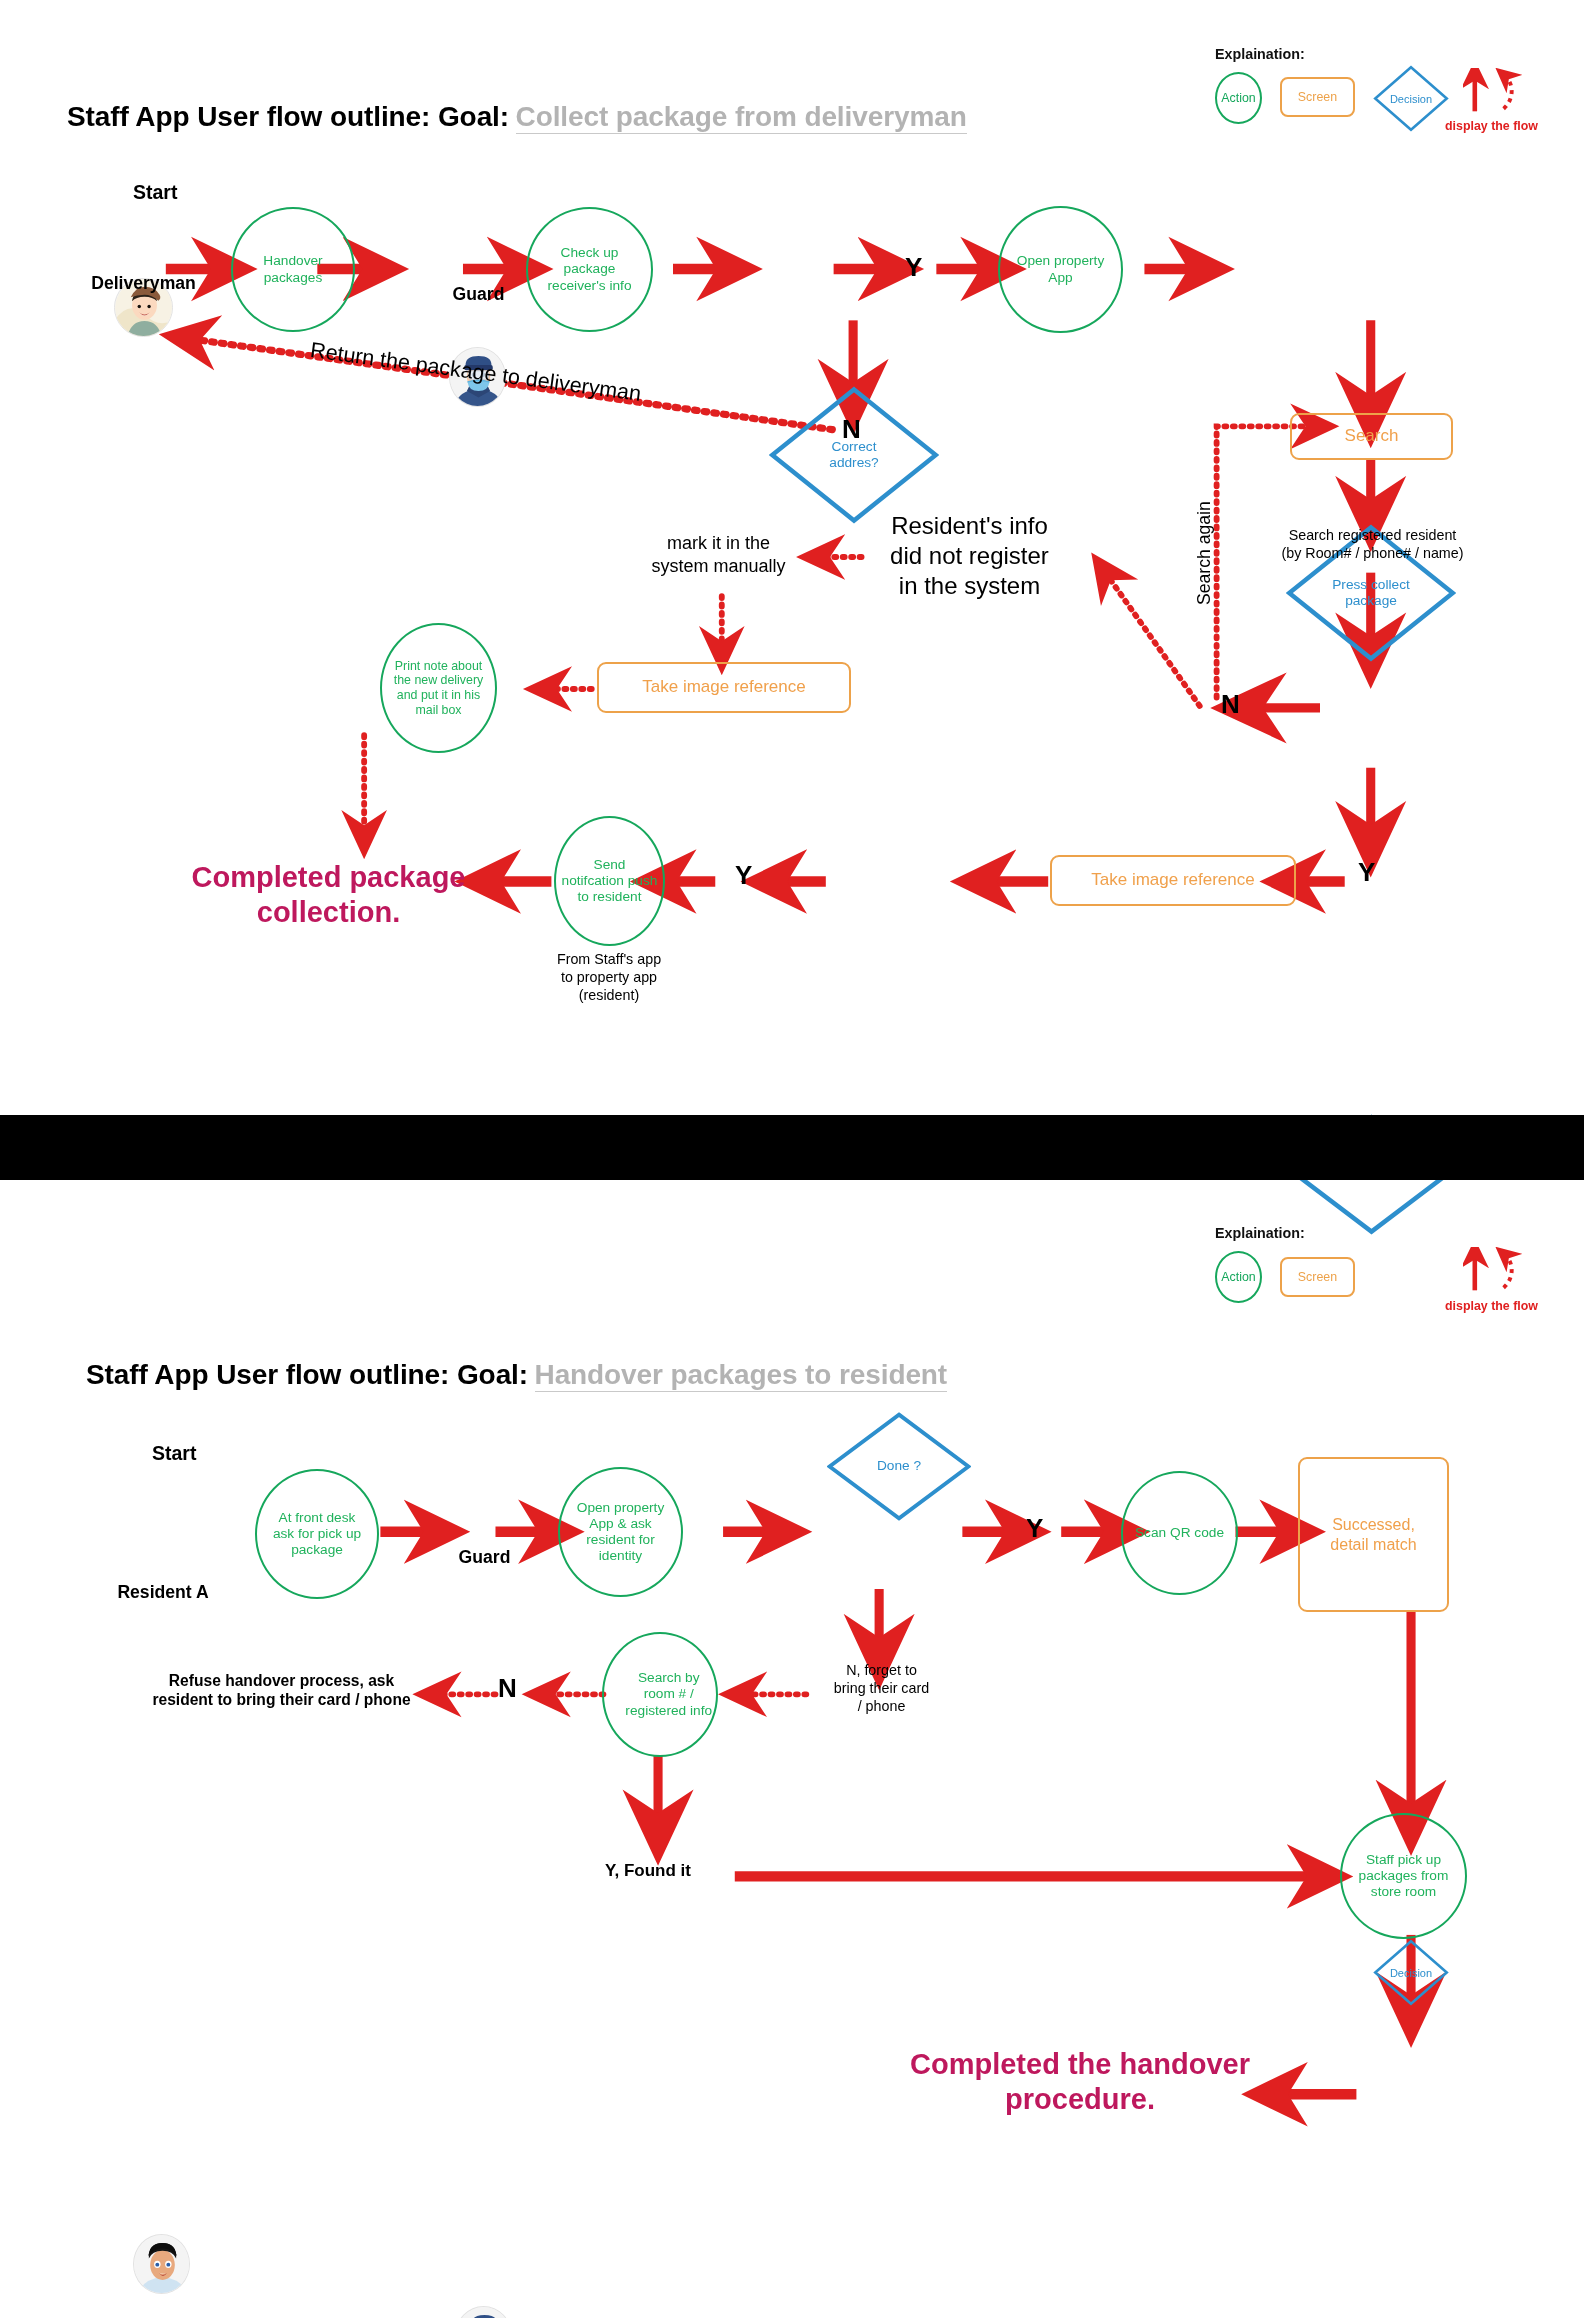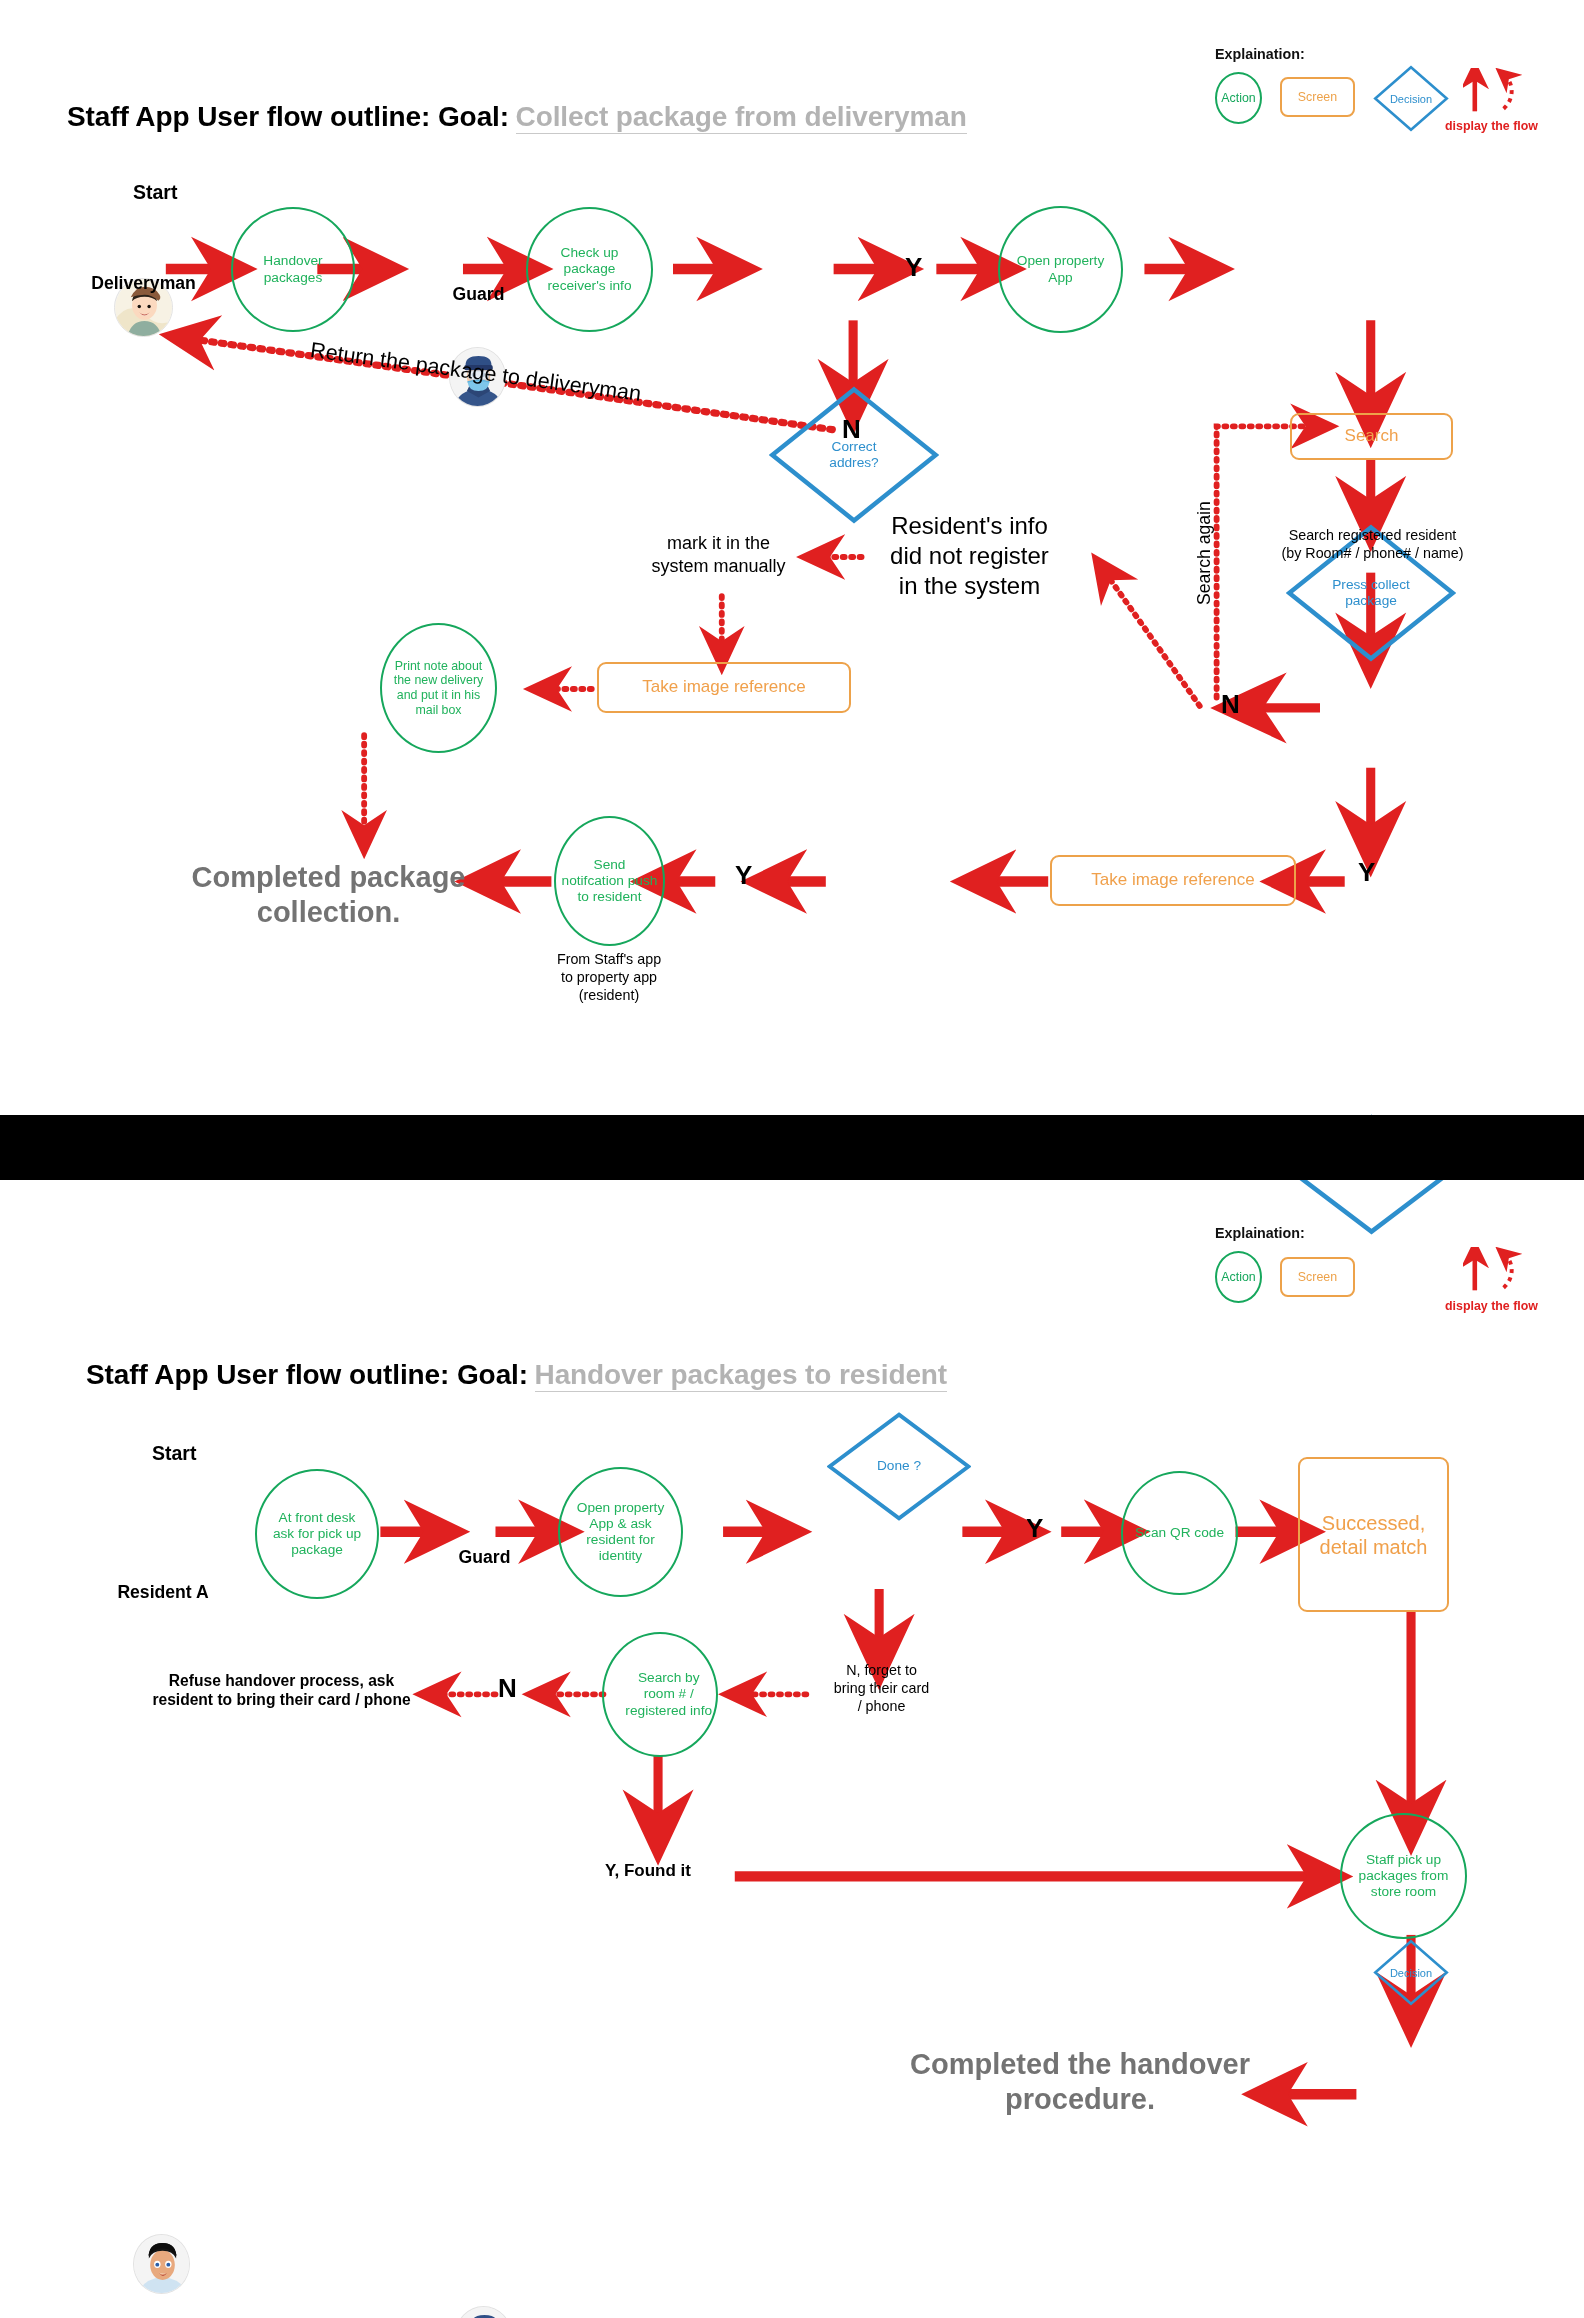--- a/index.html
+++ b/index.html
@@ -85,21 +85,21 @@
   }
   .diamond-wrap { position:relative; }
   .diamond-wrap svg { position:absolute; left:0; top:0; }
   .diamond-text {
     position:absolute; left:0; top:0; width:100%; height:100%;
     display:flex; align-items:center; justify-content:center;
     text-align:center; color:#2d8fcd; font-size:13.7px; line-height:1.18;
     padding: 0 2.6px;
   }
   .big-label {
-    color:#737373; font-size:29px; font-weight:bold; line-height:1.2;
+    color:#be185d; font-size:29px; font-weight:bold; line-height:1.2;
     text-align:center; white-space:pre-line;
   }
   .yn {
     color:#000; font-size:26px; font-weight:bold; line-height:1;
   }
   .caption {
     color:#000; font-size:14.3px; line-height:1.25; text-align:center;
     white-space:pre-line;
   }
   .rot-label {
@@ -462,21 +462,21 @@
 resident for
 identity</span>
   </div>
 
   <div class="abs yn" style="left:1026px; top:1515px;">Y</div>
 
   <div class="abs ellipse-node" style="left:1121px; top:1471px; width:117px; height:124px;">
     <span>Scan QR code</span>
   </div>
 
-  <div class="abs rect-node" style="left:1298px; top:1457px; width:151px; height:155px; font-size:20px;">
+  <div class="abs rect-node" style="left:1298px; top:1457px; width:151px; height:155px; font-size:16px;">
     <span style="white-space:pre-line;">Successed,
 detail match</span>
   </div>
 
   <div class="abs caption" style="left:813px; top:1662px; width:137px;">N, forget to
 bring their card
 / phone</div>
 
   <div class="abs ellipse-node" style="left:602px; top:1632px; width:116px; height:125px;justify-content:flex-end;">
     <span style="white-space:pre-line;">Search by

